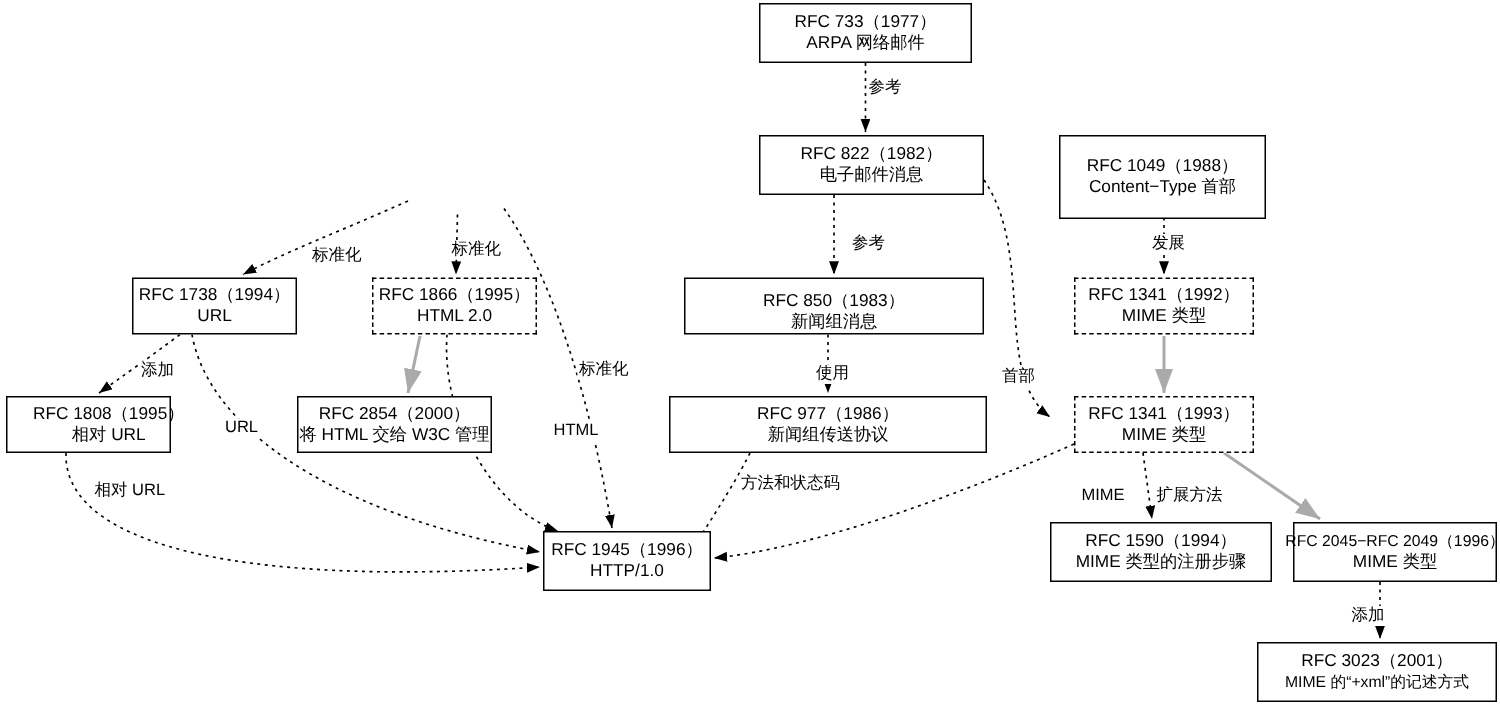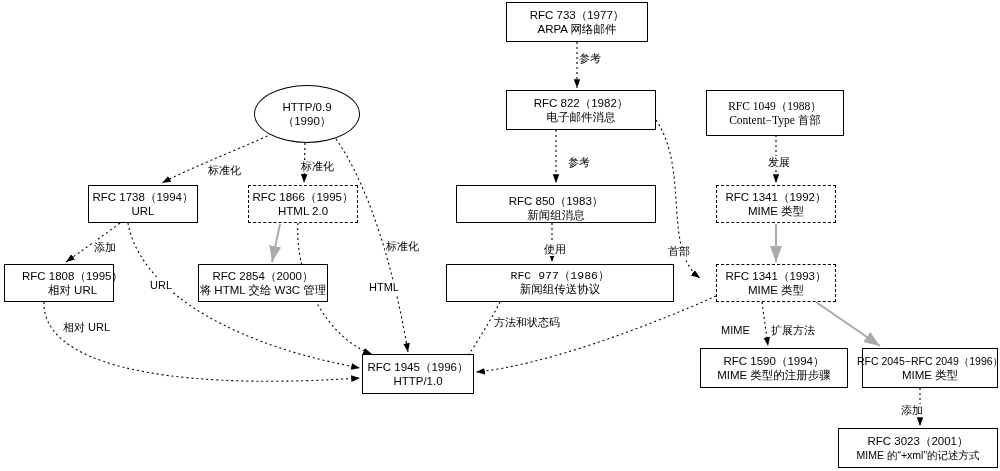--- a/index.html
+++ b/index.html
@@ -118,31 +118,27 @@
 
       <path d="M816,302 L880,346"></path>
     </g>
   </svg>
 
   <div class="node solid" style="left:506px;top:2px;width:142px;height:40px;">
     <span>RFC 733（1977）</span>
     <span class="l2">ARPA 网络邮件</span>
   </div>
 
-  <div class="node ellipse" style="left:254px;top:85px;width:106px;height:58px;">
-    <span>HTTP/0.9</span>
-    <span class="l2">（1990）</span>
-  </div>
 
   <div class="node solid" style="left:506px;top:90px;width:150px;height:40px;">
     <span>RFC 822（1982）</span>
     <span class="l2">电子邮件消息</span>
   </div>
 
-  <div class="node solid" style="left:706px;top:90px;width:138px;height:46px;font-family:Liberation Serif, serif;">
+  <div class="node solid" style="left:706px;top:90px;width:138px;height:56px;">
     <span>RFC 1049（1988）</span>
     <span class="l2">Content−Type 首部</span>
   </div>
 
   <div class="node solid" style="left:88px;top:185px;width:110px;height:38px;">
     <span>RFC 1738（1994）</span>
     <span class="l2">URL</span>
   </div>
 
   <div class="node dashed" style="left:248px;top:185px;width:110px;height:38px;">
@@ -163,21 +159,21 @@
   <div class="node solid" style="left:4px;top:264px;width:110px;height:38px;padding-left:27px;">
     <span>RFC 1808（1995）</span>
     <span class="l2">相对 URL</span>
   </div>
 
   <div class="node solid" style="left:198px;top:264px;width:130px;height:38px;">
     <span>RFC 2854（2000）</span>
     <span class="l2">将 HTML 交给 W3C 管理</span>
   </div>
 
-  <div class="node solid" style="left:446px;top:264px;width:228px;height:38px;font-family:Liberation Mono, monospace;">
+  <div class="node solid" style="left:446px;top:264px;width:212px;height:38px;">
     <span>RFC 977（1986）</span>
     <span class="l2">新闻组传送协议</span>
   </div>
 
   <div class="node dashed" style="left:716px;top:264px;width:120px;height:38px;">
     <span>RFC 1341（1993）</span>
     <span class="l2">MIME 类型</span>
   </div>
 
   <div class="node solid" style="left:362px;top:354px;width:112px;height:40px;">

